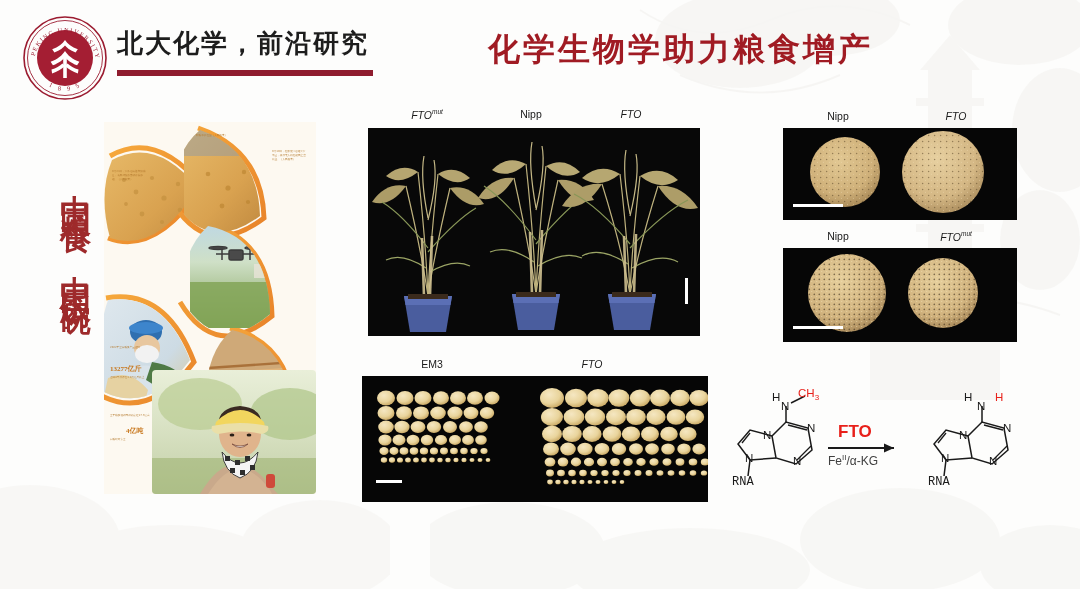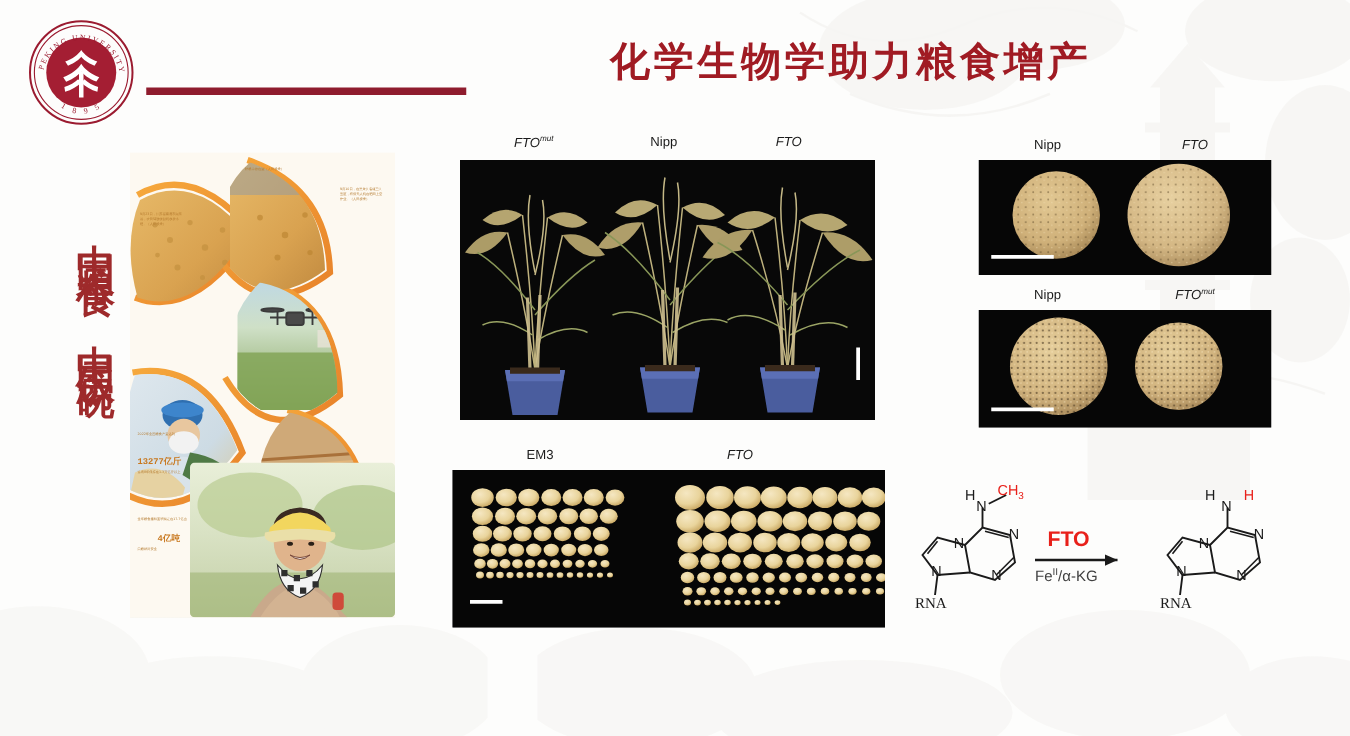--- a/index.html
+++ b/index.html
@@ -46,21 +46,21 @@
     position:absolute;left:104px;top:122px;width:212px;height:372px;
     background:linear-gradient(180deg,#fdfaf4 0%,#fcf6ec 45%,#f6f0e4 100%);
     overflow:hidden;
   }
   .poster .tiny{
     position:absolute;color:#b47a2e;font-size:2.6px;line-height:1.45;
     font-family:"DejaVu Sans",sans-serif;
   }
   .poster .bigno{
     position:absolute;color:#c8771d;font-weight:700;
-    font-family:Liberation Mono, monospace;
+    font-family:Liberation Serif, serif;
   }
   .blurtext{filter:blur(.35px);}
 
   
   .panel{position:absolute;}
   .panel .plab{
     position:absolute;top:0;color:#1a1a1a;font-size:10.5px;
     text-align:center;white-space:nowrap;
     font-family:"Liberation Sans",sans-serif;
   }
@@ -80,21 +80,21 @@
     font-family:"Liberation Sans",sans-serif;
   }
   .chem .atom{
     position:absolute;font-size:11.5px;color:#1a1a1a;white-space:nowrap;
     font-family:"Liberation Sans",sans-serif;
   }
   .chem .atom.red{color:#e8201a;}
   .chem .atom sub{font-size:8px;}
   .chem .rna{
     position:absolute;font-size:12px;color:#1a1a1a;
-    font-family:Liberation Serif, serif;white-space:nowrap;
+    font-family:Liberation Mono, monospace;white-space:nowrap;
   }
 
   .credit{
     position:absolute;right:18px;bottom:12px;
     font-family:"DejaVu Serif","Liberation Serif",serif;
     font-size:21px;font-weight:700;color:#1d2a63;letter-spacing:2px;
     white-space:nowrap;
   }
 </style>
 </head>
@@ -169,20 +169,21 @@
       </defs>
       <text font-family="'Liberation Serif',serif" font-size="6.2" fill="#9b1b30" letter-spacing="1.5">
         <textPath href="#arcTopUp" startOffset="7%">PEKING UNIVERSITY</textPath>
       </text>
       <text font-family="'Liberation Serif',serif" font-size="6.4" fill="#9b1b30" letter-spacing="2.6">
         <textPath href="#arcBot" startOffset="30%">1 8 9 5</textPath>
       </text>
     </svg>
   </div>
 
+  <div class="header-text">北大化学，前沿研究</div>
   <div class="header-rule"></div>
 
   <div class="slide-title">化学生物学助力粮食增产</div>
 
   <div class="slogan">中国粮食 中国饭碗</div>
 
   <div class="poster">
     <svg width="212" height="372" viewBox="0 0 212 372" style="position:absolute;left:0;top:0;">
       <defs>
         <clipPath id="leafA">

